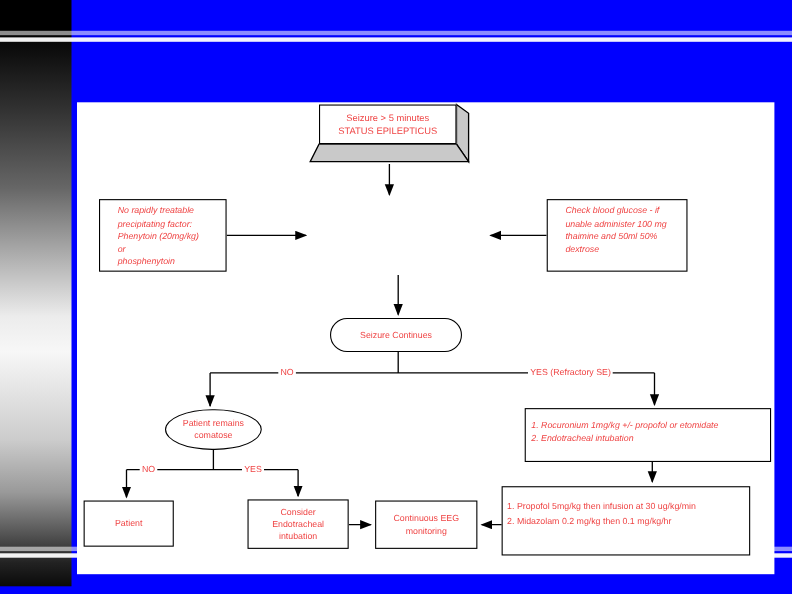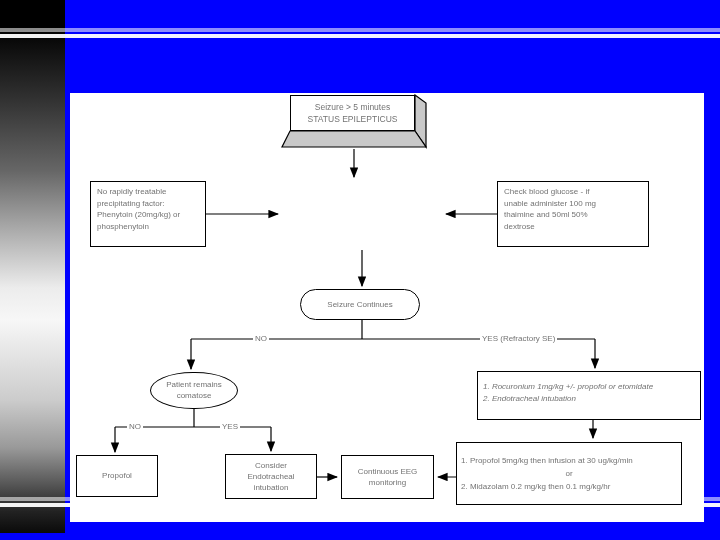--- a/index.html
+++ b/index.html
@@ -1,37 +1,37 @@
 <!DOCTYPE html>
 <html><head>
 <meta charset="utf-8">
 <style>
   html,body{margin:0;padding:0;}
   #slide{position:relative;width:720px;height:540px;background:#0000FF;overflow:hidden;
-         font-family:"Liberation Sans",sans-serif;color:#737373;}
+         font-family:"Liberation Sans",sans-serif;color:#ef4444;}
   .abs{position:absolute;}
   #left-bar{left:0;top:0;width:65px;height:533px;z-index:1;
     background:linear-gradient(180deg,#000 0%,#000 5%,#333 19%,#666 32%,#aaa 43%,
       #ececec 54%,#f7f7f7 60%,#ccc 75%,#999 84%,#555 91%,#222 96%,#0a0a0a 100%);}
   .stripe{left:0;width:720px;z-index:2;}
   .stripe.gray{height:4px;background:rgba(255,255,255,0.55);}
   .stripe.white{height:4px;background:rgba(255,255,255,0.95);}
   #panel{left:70px;top:93px;width:634px;height:429px;background:#fff;z-index:3;}
   #connectors{position:absolute;left:0;top:0;z-index:1;}
   .box{position:absolute;z-index:2;background:#fff;border:1.4px solid #000;box-sizing:border-box;
        font-size:8px;line-height:11.5px;}
-  .pad{padding:4px 6px;}
+  .pad{padding:4px 16px;font-style:italic;}
   .ctr{display:flex;flex-direction:column;align-items:center;justify-content:center;text-align:center;}
   .lbl{position:absolute;z-index:2;background:#fff;font-size:8px;line-height:12px;padding:0 2px;}
   #start-face{left:220px;top:2px;width:125px;height:36px;border-width:1.4px;
               font-size:8.5px;line-height:12px;}
   #center-box{left:212px;top:88px;width:160px;height:67px;border-width:2px;
               font-size:12px;line-height:17px;padding:6px 5px;}
   #left-box{left:20px;top:88px;width:116px;height:66px;}
-  #right-box{left:427px;top:88px;width:152px;height:66px;}
+  #right-box{left:427px;top:88px;width:128px;height:66px;}
   #oval1{left:230px;top:196px;width:120px;height:31px;border-radius:16px;}
   #oval2{left:80px;top:279px;width:88px;height:37px;border-radius:44px/19px;line-height:10.5px;}
   #observe-box{left:6px;top:362px;width:82px;height:42px;}
   #consider-box{left:155px;top:361px;width:92px;height:45px;line-height:11px;}
   #eeg-box{left:271px;top:362px;width:93px;height:44px;line-height:11px;}
   #refractory-box{left:407px;top:278px;width:224px;height:49px;padding:9px 5px;line-height:12px;font-style:italic;}
   #infusion-box{left:386px;top:349px;width:226px;height:63px;padding:11px 4px;line-height:13px;}
   #infusion-box .or-line{text-align:center;}
 </style>
 </head>
@@ -104,39 +104,38 @@
 
     <div id="oval2" class="box ctr">
       <div>Patient remains</div>
       <div>comatose</div>
     </div>
 
     <div class="lbl" style="left:57px;top:328px;">NO</div>
     <div class="lbl" style="left:150px;top:328px;">YES</div>
 
     <div id="observe-box" class="box ctr">
-      <div>Propofol</div>
+      <div>Patient</div>
     </div>
 
     <div id="eeg-box" class="box ctr">
       <div>Continuous EEG</div>
       <div>monitoring</div>
     </div>
 
     <div id="consider-box" class="box ctr">
       <div>Consider</div>
       <div>Endotracheal</div>
       <div>intubation</div>
     </div>
 
     <div id="refractory-box" class="box">
       <div>1. Rocuronium 1mg/kg +/- propofol or etomidate</div>
       <div>2. Endotracheal intubation</div>
     </div>
 
     <div id="infusion-box" class="box">
       <div>1. Propofol 5mg/kg then infusion at 30 ug/kg/min</div>
-      <div class="or-line">or</div>
       <div>2. Midazolam 0.2 mg/kg then 0.1 mg/kg/hr</div>
     </div>
 
   </div>
 </div>
 
 </body></html>

